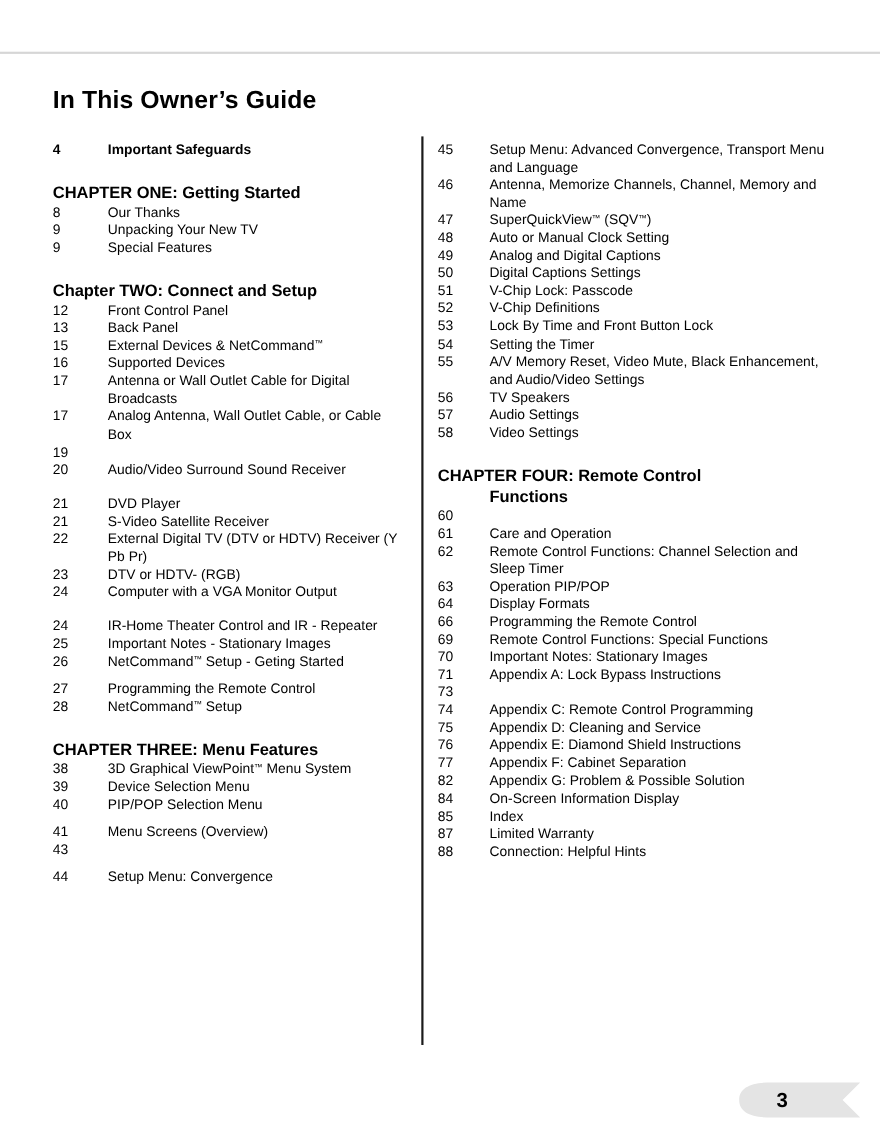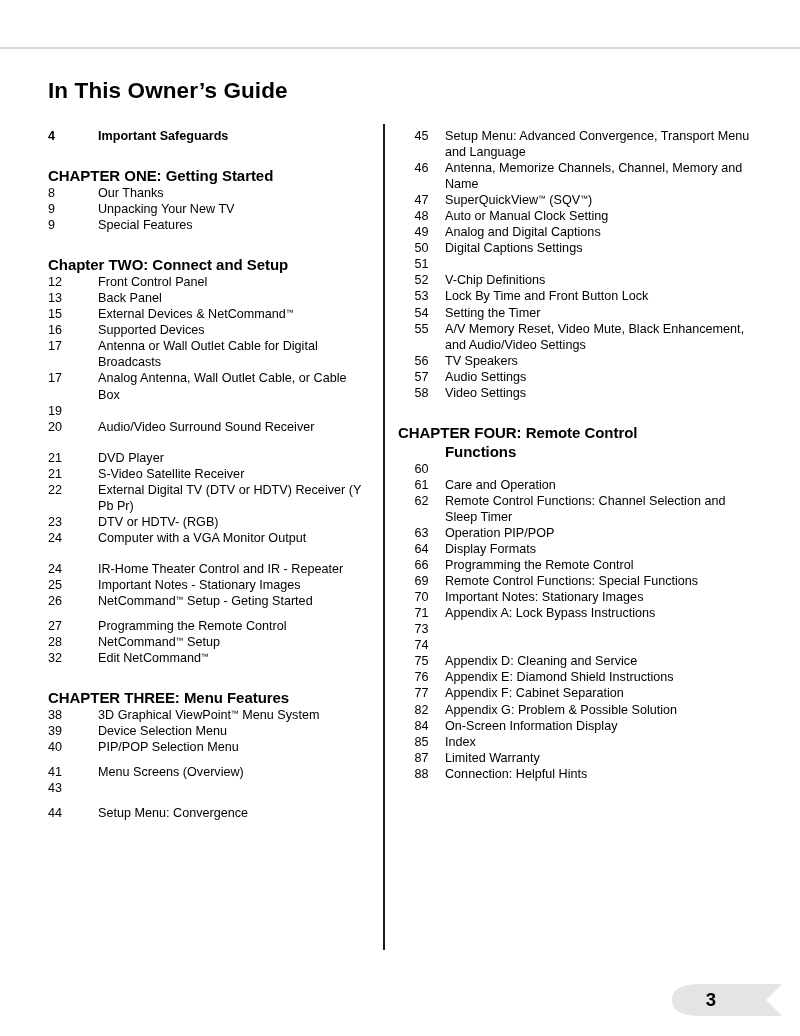--- a/index.html
+++ b/index.html
@@ -62,21 +62,21 @@
     align-items: flex-start;
     font-size: 12.6px;
     line-height: 16.05px;
     letter-spacing: 0.01px;
   }
   .toc-page {
     flex: 0 0 auto;
     width: 50px;
     font-size: 12.6px;
   }
-  .toc-right .toc-page { width: 47px; text-align: center; }
+  .toc-right .toc-page { width: 47px; }
   .toc-label {
     flex: 1 1 auto;
   }
   .toc-row.bold .toc-page,
   .toc-row.bold .toc-label { font-weight: bold; }
 
   
   .chapter-head {
     font-size: 15px;
     font-weight: bold;
@@ -218,24 +218,20 @@
     </div>
     <div class="gap-sm"></div>
     <div class="toc-row">
       <span class="toc-page">27</span>
       <span class="toc-label">Programming the Remote Control</span>
     </div>
     <div class="toc-row">
       <span class="toc-page">28</span>
       <span class="toc-label">NetCommand<sup class="tm">™</sup> Setup</span>
     </div>
-    <div class="toc-row">
-      <span class="toc-page">32</span>
-      <span class="toc-label">Edit NetCommand<sup class="tm">™</sup></span>
-    </div>
     <div class="gap-lg"></div>
     <div class="chapter-head">CHAPTER THREE: Menu Features</div>
     <div class="toc-row">
       <span class="toc-page">38</span>
       <span class="toc-label">3D Graphical ViewPoint<sup class="tm">™</sup> Menu System</span>
     </div>
     <div class="toc-row">
       <span class="toc-page">39</span>
       <span class="toc-label">Device Selection Menu</span>
     </div>
@@ -277,20 +273,21 @@
     <div class="toc-row">
       <span class="toc-page">49</span>
       <span class="toc-label">Analog and Digital Captions</span>
     </div>
     <div class="toc-row">
       <span class="toc-page">50</span>
       <span class="toc-label">Digital Captions Settings</span>
     </div>
     <div class="toc-row">
       <span class="toc-page">51</span>
+      <span class="toc-label">V-Chip Lock: Passcode</span>
     </div>
     <div class="toc-row">
       <span class="toc-page">52</span>
       <span class="toc-label">V-Chip Definitions</span>
     </div>
     <div class="toc-row">
       <span class="toc-page">53</span>
       <span class="toc-label">Lock By Time and Front Button Lock</span>
     </div>
     <div class="toc-row">
@@ -348,20 +345,21 @@
     </div>
     <div class="toc-row">
       <span class="toc-page">71</span>
       <span class="toc-label">Appendix A:  Lock Bypass Instructions</span>
     </div>
     <div class="toc-row">
       <span class="toc-page">73</span>
     </div>
     <div class="toc-row">
       <span class="toc-page">74</span>
+      <span class="toc-label">Appendix C:  Remote Control Programming</span>
     </div>
     <div class="toc-row">
       <span class="toc-page">75</span>
       <span class="toc-label">Appendix D:  Cleaning and Service</span>
     </div>
     <div class="toc-row">
       <span class="toc-page">76</span>
       <span class="toc-label">Appendix E:  Diamond Shield Instructions</span>
     </div>
     <div class="toc-row">

